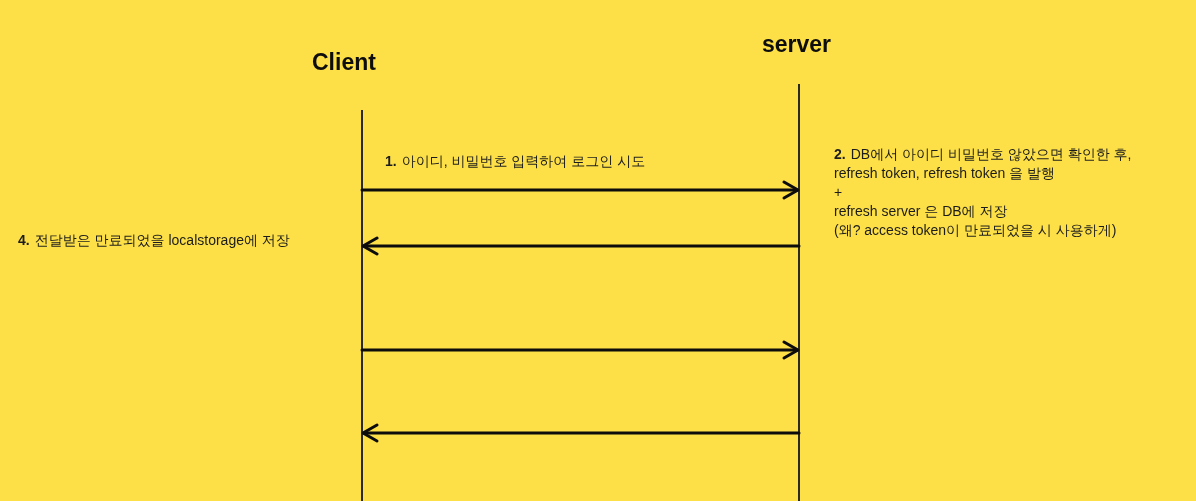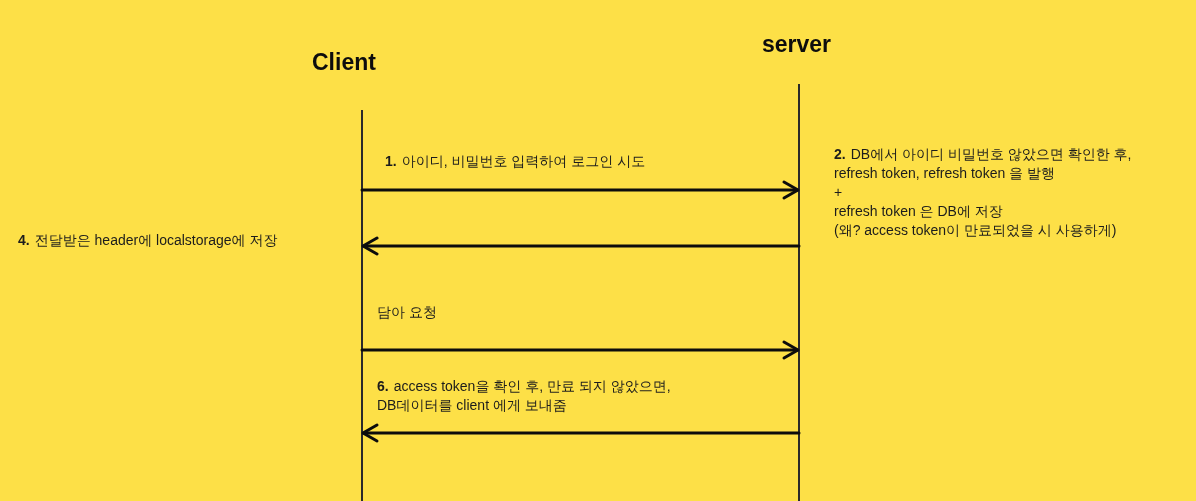--- a/index.html
+++ b/index.html
@@ -100,33 +100,26 @@
   <div class="msg msg-1">
     <span class="num">1.</span><span>아이디, 비밀번호 입력하여 로그인 시도</span>
   </div>
 
   <div class="msg msg-2">
     <div>
       <span class="num">2.</span><span>DB에서 아이디 비밀번호 않았으면 확인한 후,</span>
     </div>
     <div>refresh token, refresh token 을 발행</div>
     <div>+</div>
-    <div>refresh token 은 DB에 저장</div>
+    <div>refresh server 은 DB에 저장</div>
     <div>(왜? access token이 만료되었을 시 사용하게)</div>
   </div>
 
 
   <div class="msg msg-4">
-    <span class="num">4.</span><span>전달받은 header에 localstorage에 저장</span>
+    <span class="num">4.</span><span>전달받은 만료되었을 localstorage에 저장</span>
   </div>
 
   <div class="msg msg-5">
-    <div>담아 요청</div>
   </div>
 
-  <div class="msg msg-6">
-    <div>
-      <span class="num">6.</span><span>access token을 확인 후, 만료 되지 않았으면,</span>
-    </div>
-    <div>DB데이터를 client 에게 보내줌</div>
-  </div>
 
 </div>
 
 </body></html>

